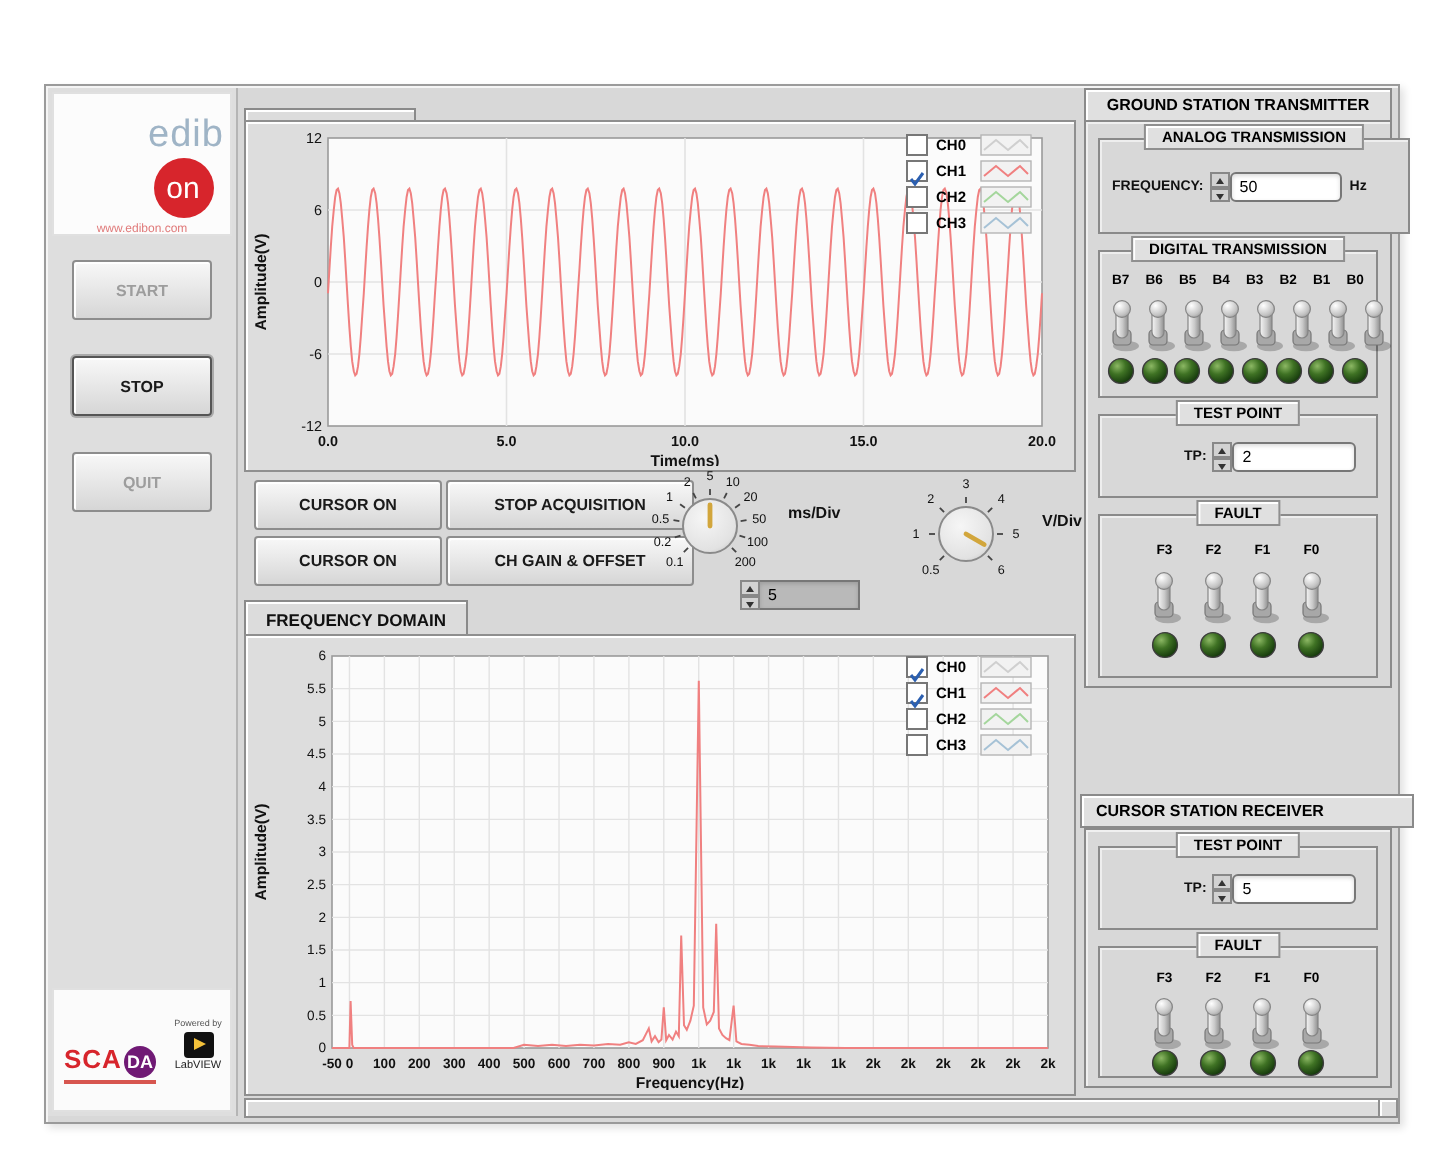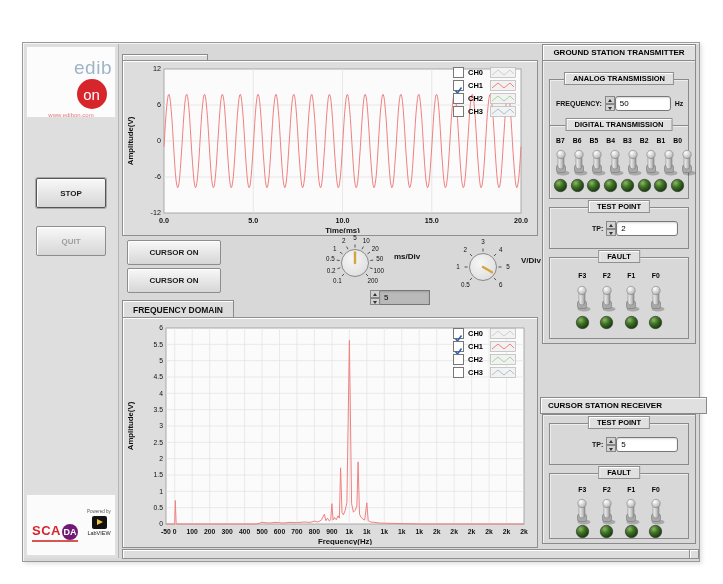--- a/index.html
+++ b/index.html
@@ -76,20 +76,21 @@
 
   <div class="abs win" style="left:22px;top:42px;width:676px;height:518px;"></div>
 
   <div class="abs" style="left:24px;top:44px;width:94px;height:514px;background:#dedede;border-right:1px solid #b5b5b5;">
     <div class="abs" style="left:2px;top:2px;width:88px;height:70px;background:#fcfcfc;border:1px solid #e0e0e0;text-align:center;">
       <div style="margin-top:10px;margin-left:44px;">
         <span class="logo-edib">edib</span><span class="logo-on">on</span>
       </div>
       <div style="font-size:6px;color:#e07a7a;margin-top:3px;">www.edibon.com</div>
     </div>
+    <div class="abs btn dim" style="left:12px;top:86px;width:68px;height:28px;">START</div>
     <div class="abs btn strong" style="left:12px;top:134px;width:68px;height:28px;">STOP</div>
     <div class="abs btn dim" style="left:12px;top:182px;width:68px;height:28px;">QUIT</div>
 
     <div class="abs" style="left:2px;top:450px;width:88px;height:60px;background:#fbfbfb;border:1px solid #e0e0e0;">
       <div class="abs" style="left:5px;top:26px;">
         <span class="scada-sca">SCA</span><span class="scada-da">DA</span>
       </div>
       <div class="abs" style="left:5px;top:45px;width:46px;height:2px;background:#d7564f;"></div>
       <div class="abs" style="left:58px;top:14px;width:28px;text-align:center;">
         <div style="font-size:4.5px;color:#555;">Powered by</div>
@@ -157,21 +158,23 @@
           <span class="nm">CH3</span>
           <svg width="26" height="11">
             <rect x="0.5" y="0.5" width="25" height="10" fill="#f2f2f2" stroke="#b5b5b5" stroke-width="0.7"></rect>
             <polyline points="2,8 8,3 14,8 20,3 24,7" fill="none" stroke="#a6c2d6" stroke-width="1"></polyline>
           </svg>
         </div>
       </div>
   </div>
 
   <div class="abs btn" style="left:127px;top:240px;width:92px;height:23px;">CURSOR ON</div>
+  <div class="abs btn" style="left:223px;top:240px;width:122px;height:23px;">STOP ACQUISITION</div>
   <div class="abs btn" style="left:127px;top:268px;width:92px;height:23px;">CURSOR ON</div>
+  <div class="abs btn" style="left:223px;top:268px;width:122px;height:23px;">CH GAIN &amp; OFFSET</div>
 
   <svg id="msdiv-knob" class="abs" style="left:321px;top:226px;" width="72" height="72">
       <line x1="23.03984489160851" y1="47.96015510839149" x2="20.918524548048868" y2="50.08147545195113" stroke="#444" stroke-width="0.9"></line>
       <text x="16.322330470336308" y="56.87766952966369" font-size="6.3" text-anchor="middle" fill="#111">0.1</text>
       <line x1="19.25862399742512" y1="41.78976341281169" x2="16.40545444853966" y2="42.71681439593653" stroke="#444" stroke-width="0.9"></line>
       <text x="10.223587092621162" y="46.9254248593737" font-size="6.3" text-anchor="middle" fill="#111">0.2</text>
       <line x1="18.690830720775367" y1="34.57526579187642" x2="15.727765698989952" y2="34.10596239675573" stroke="#444" stroke-width="0.9"></line>
       <text x="9.307791485121559" y="35.28913837399423" font-size="6.3" text-anchor="middle" fill="#111">0.5</text>
       <line x1="21.460236587188316" y1="27.889328589466665" x2="19.033185604063476" y2="26.125972832589245" stroke="#444" stroke-width="0.9"></line>
       <text x="13.774575140626318" y="24.50536869268817" font-size="6.3" text-anchor="middle" fill="#111">1</text>
@@ -334,21 +337,21 @@
         </div>
       </div>
   </div>
 
   <div class="abs raised" style="left:122px;top:549px;width:566px;height:8px;"></div>
   <div class="abs raised" style="left:689px;top:549px;width:8px;height:8px;"></div>
 
   <div class="abs hdrbar" style="left:542px;top:44px;width:152px;height:15px;">GROUND STATION TRANSMITTER</div>
   <div class="abs sunken" style="left:542px;top:60px;width:152px;height:282px;background:#d8d8d8;">
 
-    <div class="abs group" style="left:6px;top:18px;width:138px;height:46px;">
+    <div class="abs group" style="left:6px;top:8px;width:138px;height:46px;padding-left:16px;">
       <div class="grouplab">ANALOG TRANSMISSION</div>
       <div class="abs" style="left:6px;top:16px;display:flex;align-items:center;">
         <span class="lbl" style="font-size:7px;">FREQUENCY:</span>
         <div class="spinner" style="height:15px;margin-left:3px;">
             <div class="up"></div>
             <div class="dn"></div>
           </div>
         <div class="field" style="width:50px;height:13px;">50</div>
         <span class="lbl" style="font-size:7px;margin-left:4px;">Hz</span>
       </div>

